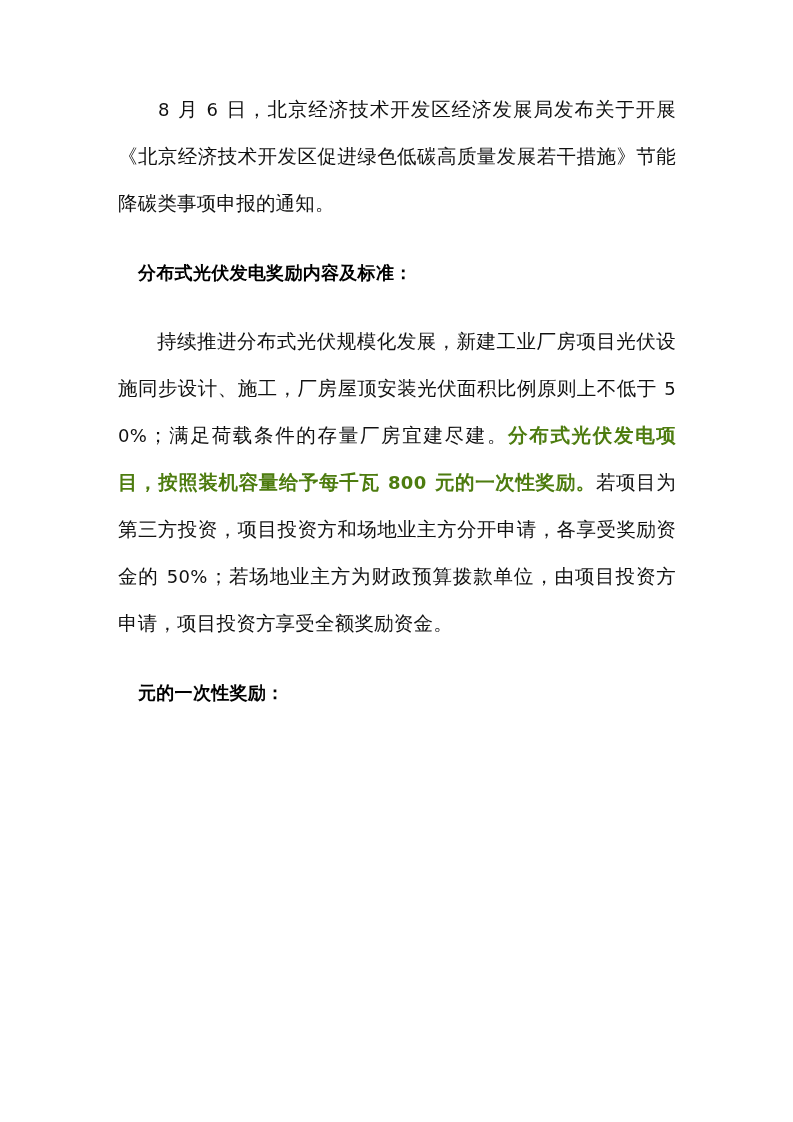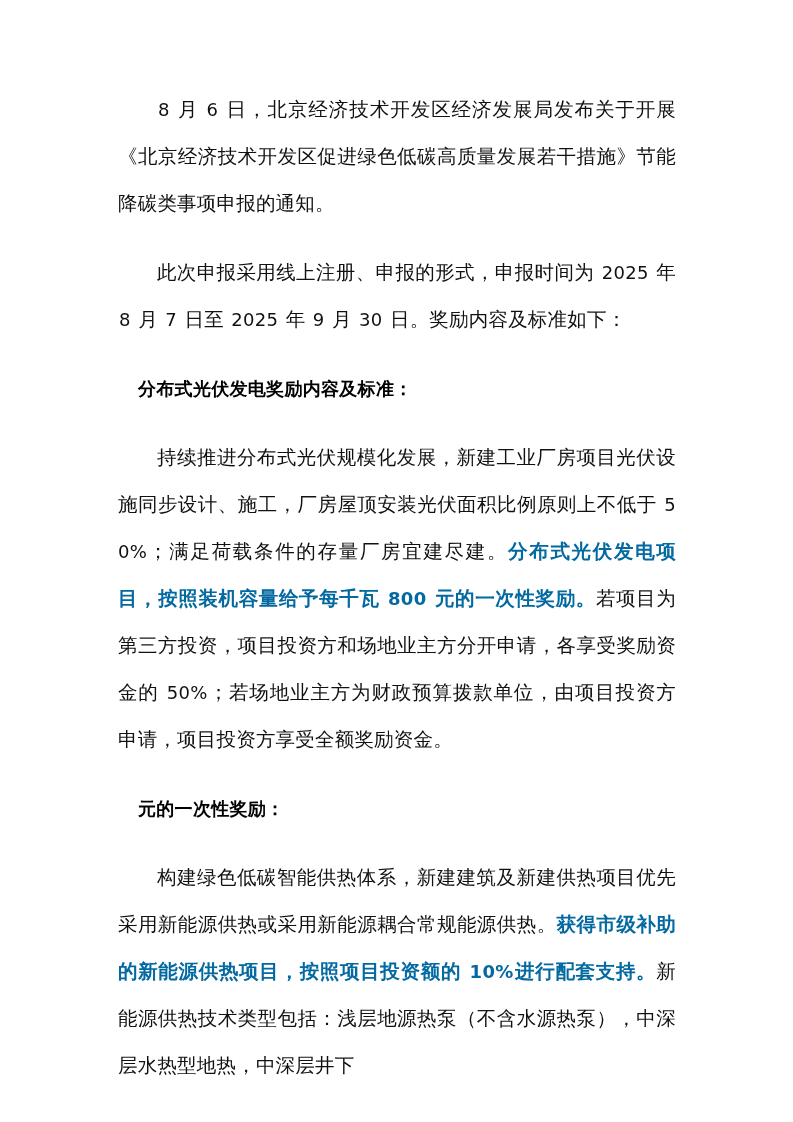--- a/index.html
+++ b/index.html
@@ -53,39 +53,37 @@
     font-weight: 700;
     text-indent: 20px;           
     margin: 0 0 22px 0;
     color: #000000;
     letter-spacing: 0.3px;
   }
 
   
   .emph {
     font-weight: 700;
-    color: #0369a1;
+    color: #4d7c0f;
   }
 
   
   .num {
     font-family: "DejaVu Sans", "Liberation Sans", sans-serif;
     font-size: 18px;
     letter-spacing: 0.3px;
     padding: 0 1px;
   }
   .emph .num {
     font-weight: 700;
   }
 </style>
 </head>
 <body>
 
 <div class="page">
   <div class="doc-body">
       <p class="para"><span class="plain"><span class="num">8</span> 月 <span class="num">6</span> 日，北京经济技术开发区经济发展局发布关于开展《北京经济技术开发区促进绿色低碳高质量发展若干措施》节能降碳类事项申报的通知。</span></p>
-      <p class="para"><span class="plain">此次申报采用线上注册、申报的形式，申报时间为 <span class="num">2025</span> 年 <span class="num">8</span> 月 <span class="num">7</span> 日至 <span class="num">2025</span> 年 <span class="num">9</span> 月 <span class="num">30</span> 日。奖励内容及标准如下：</span></p>
       <div class="heading">分布式光伏发电奖励内容及标准：</div>
       <p class="para"><span class="plain">持续推进分布式光伏规模化发展，新建工业厂房项目光伏设施同步设计、施工，厂房屋顶安装光伏面积比例原则上不低于 <span class="num">50%</span>；满足荷载条件的存量厂房宜建尽建。</span><span class="emph">分布式光伏发电项目，按照装机容量给予每千瓦 <span class="num">800</span> 元的一次性奖励。</span><span class="plain">若项目为第三方投资，项目投资方和场地业主方分开申请，各享受奖励资金的 <span class="num">50%</span>；若场地业主方为财政预算拨款单位，由项目投资方申请，项目投资方享受全额奖励资金。</span></p>
       <div class="heading">元的一次性奖励：</div>
-      <p class="para"><span class="plain">构建绿色低碳智能供热体系，新建建筑及新建供热项目优先采用新能源供热或采用新能源耦合常规能源供热。</span><span class="emph">获得市级补助的新能源供热项目，按照项目投资额的 <span class="num">10%</span>进行配套支持。</span><span class="plain">新能源供热技术类型包括：浅层地源热泵（不含水源热泵），中深层水热型地热，中深层井下</span></p>
     </div>
 </div>
 
 </body></html>

